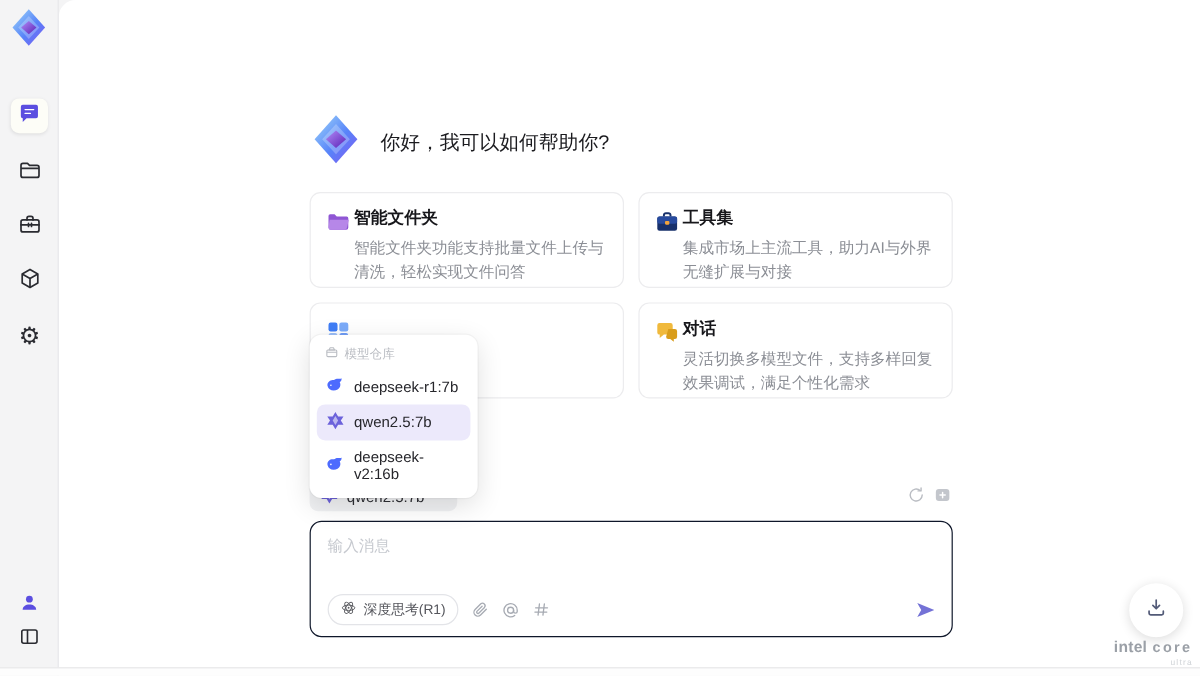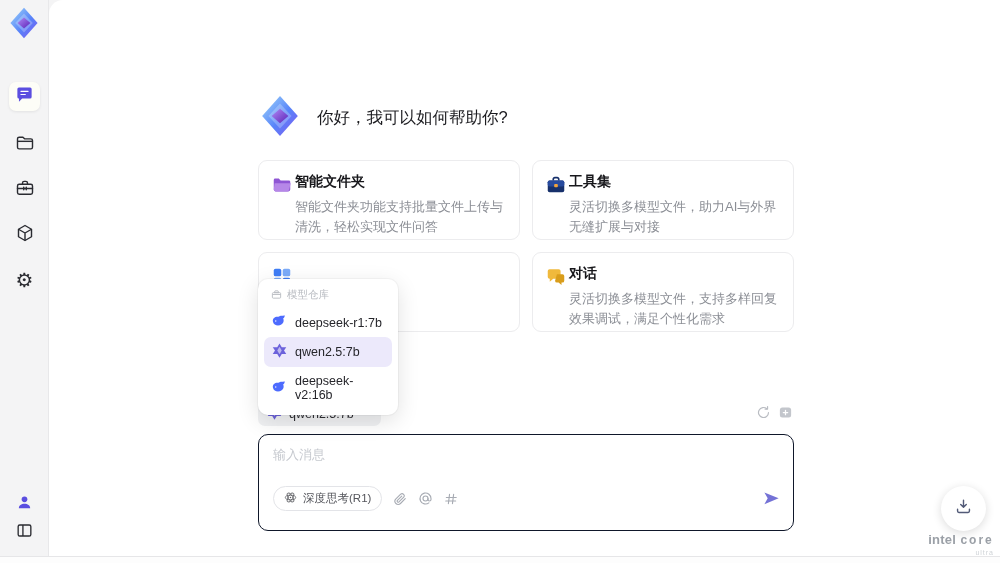--- a/index.html
+++ b/index.html
@@ -56,21 +56,21 @@
   .top-icons { position:absolute; left:756px; top:405px; display:flex; gap:7px;
     align-items:center; z-index:5; }
   .top-icons > span { display:flex; cursor:pointer; }
   
   .composer { position:absolute; left:258px; top:434px; width:536px; height:97px;
     background:#fff; border:1px solid #0f172a; border-radius:10px; z-index:2; }
   .composer textarea { position:absolute; left:14px; top:11px; width:500px;
     height:42px; border:none; outline:none; resize:none; background:transparent;
     font-size:13px; color:#333; font-family:inherit; }
   .composer textarea::placeholder { color:#c6c9cf; }
-  .composer-row { position:absolute; left:14px; right:12px; bottom:19px;
+  .composer-row { position:absolute; left:14px; right:12px; bottom:9px;
     display:flex; align-items:center; gap:11px; }
   .pill { display:inline-flex; align-items:center; gap:6px; padding:4px 10px;
     border:1px solid #e3e4e8; border-radius:15px; font-size:11.5px; color:#55565c;
     cursor:pointer; background:#fff; }
   .gico { display:flex; cursor:pointer; }
   .send-btn { margin-left:auto; display:flex; cursor:pointer; }
   
   .fab { position:absolute; left:941px; top:486px; width:45px; height:45px;
     border-radius:50%; background:#fff; box-shadow:0 2px 10px rgba(0,0,0,.14);
     display:flex; align-items:center; justify-content:center; z-index:35; cursor:pointer; }
@@ -206,21 +206,21 @@
     <span class="c-icon">
       <svg viewBox="0 0 24 24" width="22" height="22">
         <path d="M9 7V5.8A1.8 1.8 0 0 1 10.8 4h2.4A1.8 1.8 0 0 1 15 5.8V7" fill="none" stroke="#17306b" stroke-width="1.8"></path>
         <rect x="3" y="7" width="18" height="13" rx="2" fill="#17306b"></rect>
         <rect x="3" y="7" width="18" height="6.5" rx="2" fill="#274a9e"></rect>
         <rect x="10" y="11" width="4" height="3.4" rx="1" fill="#f2a33c"></rect>
       </svg>
     </span>
     <span class="c-body">
       <span class="c-title" style="display:block">工具集</span>
-      <span class="c-desc" style="display:block">灵活切换多模型文件，助力AI与外界无缝扩展与对接</span>
+      <span class="c-desc" style="display:block">集成市场上主流工具，助力AI与外界无缝扩展与对接</span>
     </span>
   </div>
 
   <div class="card" style="left:258px; top:252px">
     <span class="c-icon">
       <svg viewBox="0 0 24 24" width="22" height="22">
         <rect x="3" y="3" width="8.2" height="8.2" rx="2" fill="#3f7df6"></rect>
         <rect x="12.8" y="3" width="8.2" height="8.2" rx="2" fill="#7babf9"></rect>
         <rect x="3" y="12.8" width="8.2" height="8.2" rx="2" fill="#7babf9"></rect>
         <rect x="12.8" y="12.8" width="8.2" height="8.2" rx="2" fill="#3f7df6"></rect>

